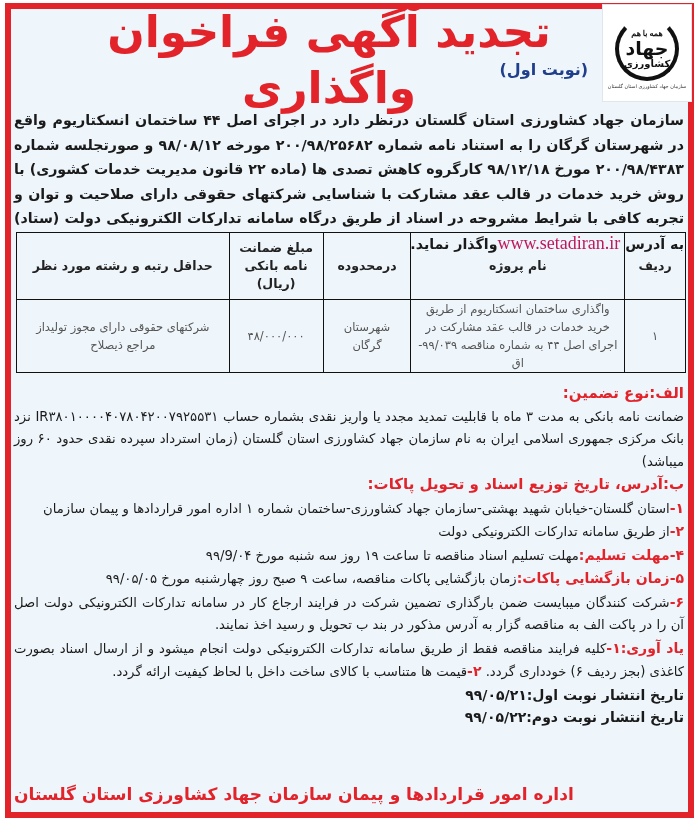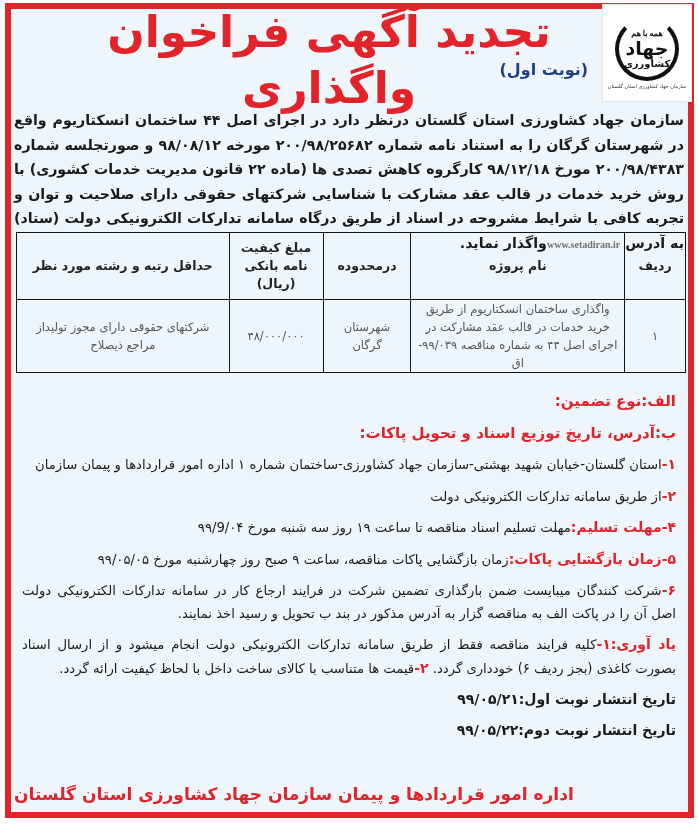--- a/index.html
+++ b/index.html
@@ -16,30 +16,30 @@
   .logo-top { font-size:8px; font-weight:bold; color:#111; line-height:9px;font-family:Liberation Serif, serif; }
   .logo-main { font-size:19px; font-weight:bold; color:#111; line-height:20px; }
   .logo-sub { font-size:10px; font-weight:bold; color:#111; line-height:11px; }
   .logo-cap { font-size:5px; color:#333; margin-top:2px; }
   .title { position:absolute; left:70px; right:110px; top:4px; text-align:center;
            font-size:44px; font-weight:bold; color:#e2232a; line-height:56px; letter-spacing:-1px; }
   .subtitle { position:absolute; left:62px; right:110px; top:60px; text-align:right;
               font-size:16px; font-weight:bold; color:#1f3f8c; }
   .intro { position:absolute; left:14px; right:14px; top:108px; font-size:14.2px; font-weight:bold;
            color:#1a1a1a; line-height:24.5px; text-align:justify; text-align-last:right; }
-  .intro .url { font-family:"Liberation Serif", serif; color:#737373; font-weight:bold; font-size:10px; direction:ltr; unicode-bidi:embed; }
+  .intro .url { font-family:"Liberation Serif", serif; color:#be185d; font-weight:normal; font-size:18px; direction:ltr; unicode-bidi:embed; }
   table.grid { position:absolute; left:16px; top:232px; width:670px; border-collapse:collapse;
                background:transparent; }
   table.grid th, table.grid td { border:1.5px solid #111; text-align:center; vertical-align:middle; }
   table.grid th { font-size:12.5px; font-weight:bold; color:#222; height:64px; line-height:18px; }
   table.grid td { font-size:11.5px; color:#555; height:66px; line-height:18px; padding:0 4px; }
   .sec { position:absolute; left:14px; right:14px; font-size:13.2px; color:#1a1a1a; line-height:22.5px; }
   .sec .h { color:#e2232a; font-weight:bold; font-size:15px; }
   .sec .k { color:#e2232a; font-weight:bold; font-size:14px; }
-  .sec p { margin:8px; text-align:justify; text-align-last:right; }
+  .sec p { margin:0; text-align:justify; text-align-last:right; }
   .sig { position:absolute; left:14px; top:784px; font-size:17px; font-weight:bold; color:#e2232a; }
 </style>
 </head>
 <body>
 
 <div class="frame"></div>
 
 <div class="logo">
   <div class="logo-ring">
     <span class="logo-top">همه با هم</span>
@@ -63,37 +63,38 @@
       <col style="width:214px">
       <col style="width:88px">
       <col style="width:94px">
       <col style="width:213px">
   </colgroup>
   <thead>
     <tr>
       <th>ردیف</th>
       <th>نام پروژه</th>
       <th>درمحدوده</th>
-      <th>مبلغ کیفیت نامه بانکی (ریال)</th>
+      <th>مبلغ ضمانت نامه بانکی (ریال)</th>
       <th>حداقل رتبه و رشته مورد نظر</th>
     </tr>
   </thead>
   <tbody>
     <tr>
       <td>۱</td>
       <td>واگذاری ساختمان انسکتاریوم از طریق خرید خدمات در قالب عقد مشارکت در اجرای اصل ۴۴ به شماره مناقصه ۹۹/۰۳۹-اق</td>
       <td>شهرستان گرگان</td>
       <td>۴۸/۰۰۰/۰۰۰</td>
       <td>شرکتهای حقوقی دارای مجوز تولیداز مراجع ذیصلاح</td>
     </tr>
   </tbody>
 </table>
 
 <div class="sec" style="top:382px;">
   <p><span class="h">الف:نوع تضمین:</span></p>
+  <p>ضمانت نامه بانکی به مدت ۳ ماه با قابلیت تمدید مجدد یا واریز نقدی بشماره حساب IR۳۸۰۱۰۰۰۰۴۰۷۸۰۴۲۰۰۷۹۲۵۵۳۱ نزد بانک مرکزی جمهوری اسلامی ایران به نام سازمان جهاد کشاورزی استان گلستان (زمان استرداد سپرده نقدی حدود ۶۰ روز میباشد)</p>
   <p><span class="h">ب:آدرس، تاریخ توزیع اسناد و تحویل پاکات:</span></p>
   <p><span class="k">۱-</span><span>استان گلستان-خیابان شهید بهشتی-سازمان جهاد کشاورزی-ساختمان شماره ۱ اداره امور قراردادها و پیمان سازمان</span></p>
   <p><span class="k">۲-</span><span>از طریق سامانه تدارکات الکترونیکی دولت</span></p>
   <p><span class="k">۴-مهلت تسلیم:</span><span>مهلت تسلیم اسناد مناقصه تا ساعت ۱۹ روز سه شنبه مورخ ۹۹/9/۰۴</span></p>
   <p><span class="k">۵-زمان بازگشایی پاکات:</span><span>زمان بازگشایی پاکات مناقصه، ساعت ۹ صبح روز چهارشنبه مورخ ۹۹/۰۵/۰۵</span></p>
   <p><span class="k">۶-</span><span>شرکت کنندگان میبایست ضمن بارگذاری تضمین شرکت در فرایند ارجاع کار در سامانه تدارکات الکترونیکی دولت اصل آن را در پاکت الف به مناقصه گزار به آدرس مذکور در بند ب تحویل و رسید اخذ نمایند.</span></p>
   <p><span class="k">یاد آوری:</span><span class="k">۱-</span><span>کلیه فرایند مناقصه فقط از طریق سامانه تدارکات الکترونیکی دولت انجام میشود و از ارسال اسناد بصورت کاغذی (بجز ردیف ۶) خودداری گردد.</span> <span class="k">۲-</span><span>قیمت ها متناسب با کالای ساخت داخل با لحاظ کیفیت ارائه گردد.</span></p>
   <p style="font-weight:bold;font-size:14px;"><span>تاریخ انتشار نوبت اول:</span><span>۹۹/۰۵/۲۱</span></p>
   <p style="font-weight:bold;font-size:14px;"><span>تاریخ انتشار نوبت دوم:</span><span>۹۹/۰۵/۲۲</span></p>
 </div>

